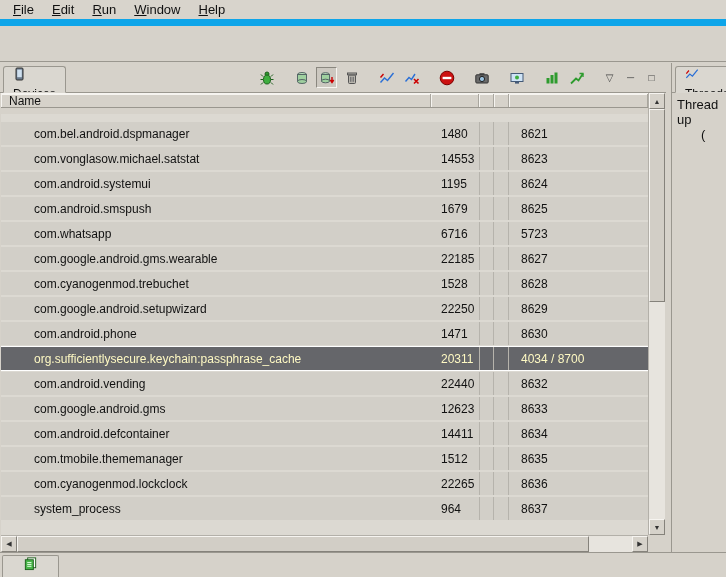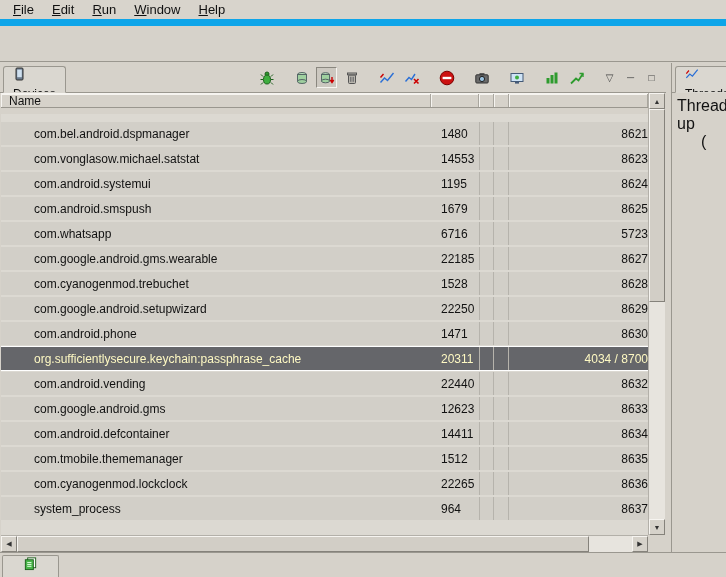--- a/index.html
+++ b/index.html
@@ -69,21 +69,21 @@
   .viewport {
     position: absolute; top: 21px; left: 0; right: 17px; bottom: 17px;
     background: #dcd9d2; overflow: hidden;
   }
   .rows { padding-top: 8px; }
   .row { height: 23px; margin-bottom: 2px; background: #d2cfc8; display: flex; align-items: center; font-size: 12px; }
   .c-name { width: 430px; padding-left: 33px; overflow: hidden; white-space: nowrap; }
   .c-pid { width: 48px; padding-left: 10px; }
   .c-s1 { width: 15px; height: 100%; border-left: 1px solid #b6b3ac; border-right: 1px solid #b6b3ac; }
   .c-s2 { width: 15px; height: 100%; border-right: 1px solid #b6b3ac; }
-  .c-port { flex: 1; padding-left: 12px; white-space: nowrap; text-align: right; }
+  .c-port { flex: 1; padding-left: 12px; white-space: nowrap; }
   .row.selected { background: #65666a; color: #fef9c3; box-shadow: 0 -1px 0 #fff, 0 1px 0 #fff; }
 
   
   .vscroll {
     position: absolute; top: 0; right: 0; width: 17px; bottom: 17px;
     display: flex; flex-direction: column; background: #e7e4de; border-left: 1px solid #b3b0a9;
   }
   .sb-btn {
     background: #d6d2ca; border: 1px solid; border-color: #f6f4f0 #85827b #85827b #f6f4f0;
     color: #333; display: flex; align-items: center; justify-content: center; font-size: 7px;
@@ -100,21 +100,21 @@
   }
   .hscroll .sb-btn { width: 16px; height: 100%; }
   .h-track { flex: 1; position: relative; }
   .h-thumb {
     position: absolute; left: 0; top: 0; bottom: 0; width: 93%;
     background: #d2cec6; border: 1px solid; border-color: #f6f4f0 #85827b #85827b #f6f4f0;
   }
   .corner { position: absolute; right: 0; bottom: 0; width: 17px; height: 17px; background: #d6d2ca; }
 
   
-  .threads-content { position: absolute; top: 30px; left: 0; right: 0; bottom: 0; font-size: 16px; padding: 4px 5px; }
+  .threads-content { position: absolute; top: 30px; left: 0; right: 0; bottom: 0; font-size: 13px; padding: 4px 5px; }
   .threads-line2 { padding-left: 24px; }
 
   
   .bottombar {
     position: absolute; bottom: 0; left: 0; right: 0; height: 25px;
     background: #d6d2ca; border-top: 1px solid #9a978f;
   }
   .bottom-tab {
     position: absolute; left: 2px; top: 2px; height: 23px;
     display: flex; align-items: center; gap: 6px; padding: 0 8px;

